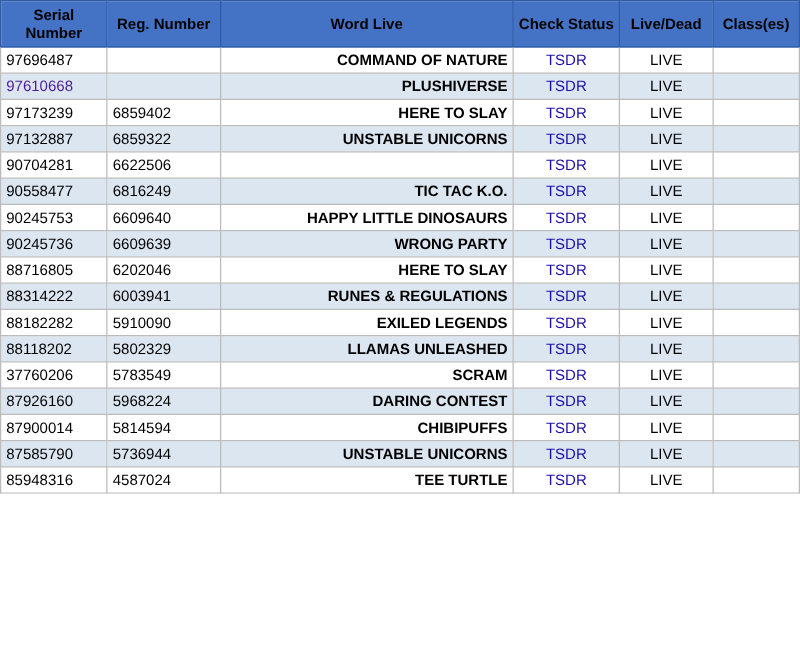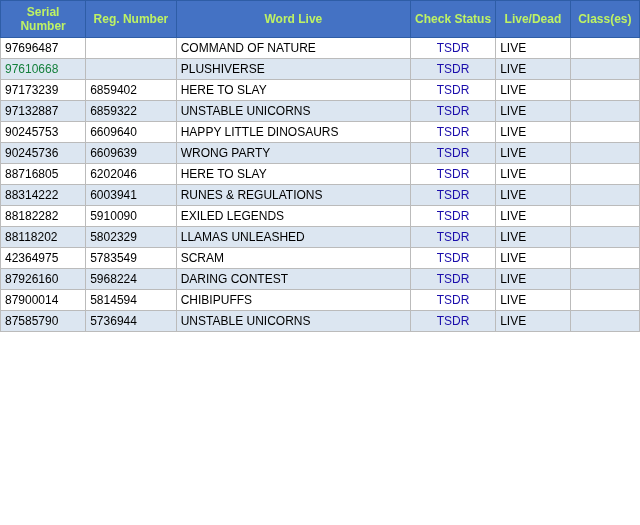--- a/index.html
+++ b/index.html
@@ -10,21 +10,21 @@
       width: 640px;
       overflow-x: hidden;
     }
     table {
       width: 100%;
       border-collapse: collapse;
       table-layout: fixed;
     }
     thead tr {
       background: #4472c4;
-      color: #bef264;
+      color: #000000;
     }
     thead th {
       border: 1px solid #2e5da6;
       padding: 4px 3px;
       text-align: center;
       font-weight: bold;
       font-size: 12px;
     }
     tbody tr {
       background: #fff;
@@ -40,28 +40,28 @@
       overflow: hidden;
       text-overflow: ellipsis;
     }
     .serial-col { width: 80px; }
     .reg-col { width: 85px; }
     .word-col { width: 220px; }
     .check-col { width: 80px; margin-top: 44px; }
     .live-col { width: 70px; }
     .class-col { width: 65px; }
     .red-link {
-      color: #15803d;
+      color: #4c1d95;
       text-decoration: none;
     }
     td.serial-cell { text-align: left; }
     td.reg-cell { text-align: left; }
-    td.word-cell { text-align: left; font-weight: normal; }
+    td.word-cell { text-align: right; font-weight: bold; }
     td.check-cell { text-align: center; }
-    td.live-cell { text-align: left; }
+    td.live-cell { text-align: center; }
     td.class-cell { text-align: left; }
   </style>
 </head>
 <body>
 
 <table>
   <thead>
     <tr>
       <th class="serial-col">Serial Number</th>
       <th class="reg-col">Reg. Number</th>
@@ -98,20 +98,36 @@
       </tr>
       <tr>
         <td class="serial-cell">97132887</td>
         <td class="reg-cell">6859322</td>
         <td class="word-cell">UNSTABLE UNICORNS</td>
         <td class="check-cell"><a href="#" style="color: rgb(26, 13, 171); text-decoration: none;">TSDR</a></td>
         <td class="live-cell">LIVE</td>
         <td class="class-cell"></td>
       </tr>
       <tr>
+        <td class="serial-cell">90704281</td>
+        <td class="reg-cell">6622506</td>
+        <td class="word-cell"></td>
+        <td class="check-cell"><a href="#" style="color: rgb(26, 13, 171); text-decoration: none;">TSDR</a></td>
+        <td class="live-cell">LIVE</td>
+        <td class="class-cell"></td>
+      </tr>
+      <tr>
+        <td class="serial-cell">90558477</td>
+        <td class="reg-cell">6816249</td>
+        <td class="word-cell">TIC TAC K.O.</td>
+        <td class="check-cell"><a href="#" style="color: rgb(26, 13, 171); text-decoration: none;">TSDR</a></td>
+        <td class="live-cell">LIVE</td>
+        <td class="class-cell"></td>
+      </tr>
+      <tr>
         <td class="serial-cell">90245753</td>
         <td class="reg-cell">6609640</td>
         <td class="word-cell">HAPPY LITTLE DINOSAURS</td>
         <td class="check-cell"><a href="#" style="color: rgb(26, 13, 171); text-decoration: none;">TSDR</a></td>
         <td class="live-cell">LIVE</td>
         <td class="class-cell"></td>
       </tr>
       <tr>
         <td class="serial-cell">90245736</td>
         <td class="reg-cell">6609639</td>
@@ -146,21 +162,21 @@
       </tr>
       <tr>
         <td class="serial-cell">88118202</td>
         <td class="reg-cell">5802329</td>
         <td class="word-cell">LLAMAS UNLEASHED</td>
         <td class="check-cell"><a href="#" style="color: rgb(26, 13, 171); text-decoration: none;">TSDR</a></td>
         <td class="live-cell">LIVE</td>
         <td class="class-cell"></td>
       </tr>
       <tr>
-        <td class="serial-cell">42364975</td>
+        <td class="serial-cell">37760206</td>
         <td class="reg-cell">5783549</td>
         <td class="word-cell">SCRAM</td>
         <td class="check-cell"><a href="#" style="color: rgb(26, 13, 171); text-decoration: none;">TSDR</a></td>
         <td class="live-cell">LIVE</td>
         <td class="class-cell"></td>
       </tr>
       <tr>
         <td class="serial-cell">87926160</td>
         <td class="reg-cell">5968224</td>
         <td class="word-cell">DARING CONTEST</td>
@@ -173,18 +189,26 @@
         <td class="reg-cell">5814594</td>
         <td class="word-cell">CHIBIPUFFS</td>
         <td class="check-cell"><a href="#" style="color: rgb(26, 13, 171); text-decoration: none;">TSDR</a></td>
         <td class="live-cell">LIVE</td>
         <td class="class-cell"></td>
       </tr>
       <tr>
         <td class="serial-cell">87585790</td>
         <td class="reg-cell">5736944</td>
         <td class="word-cell">UNSTABLE UNICORNS</td>
+        <td class="check-cell"><a href="#" style="color: rgb(26, 13, 171); text-decoration: none;">TSDR</a></td>
+        <td class="live-cell">LIVE</td>
+        <td class="class-cell"></td>
+      </tr>
+      <tr>
+        <td class="serial-cell">85948316</td>
+        <td class="reg-cell">4587024</td>
+        <td class="word-cell">TEE TURTLE</td>
         <td class="check-cell"><a href="#" style="color: rgb(26, 13, 171); text-decoration: none;">TSDR</a></td>
         <td class="live-cell">LIVE</td>
         <td class="class-cell"></td>
       </tr>
     </tbody>
 </table>
 
 </body></html>

